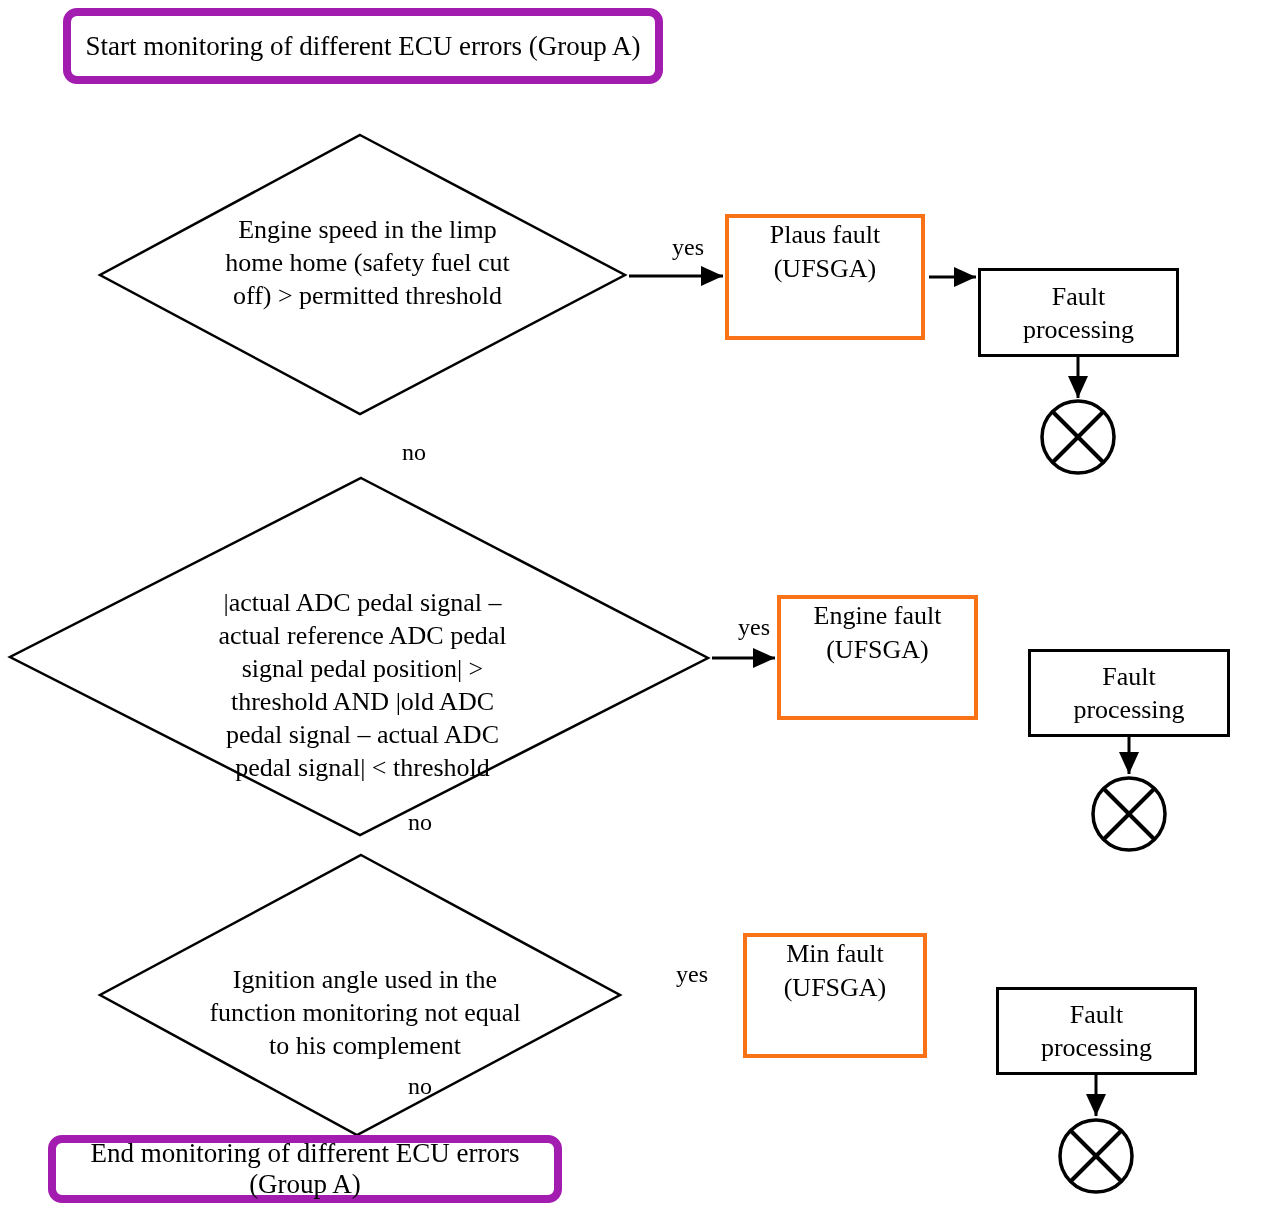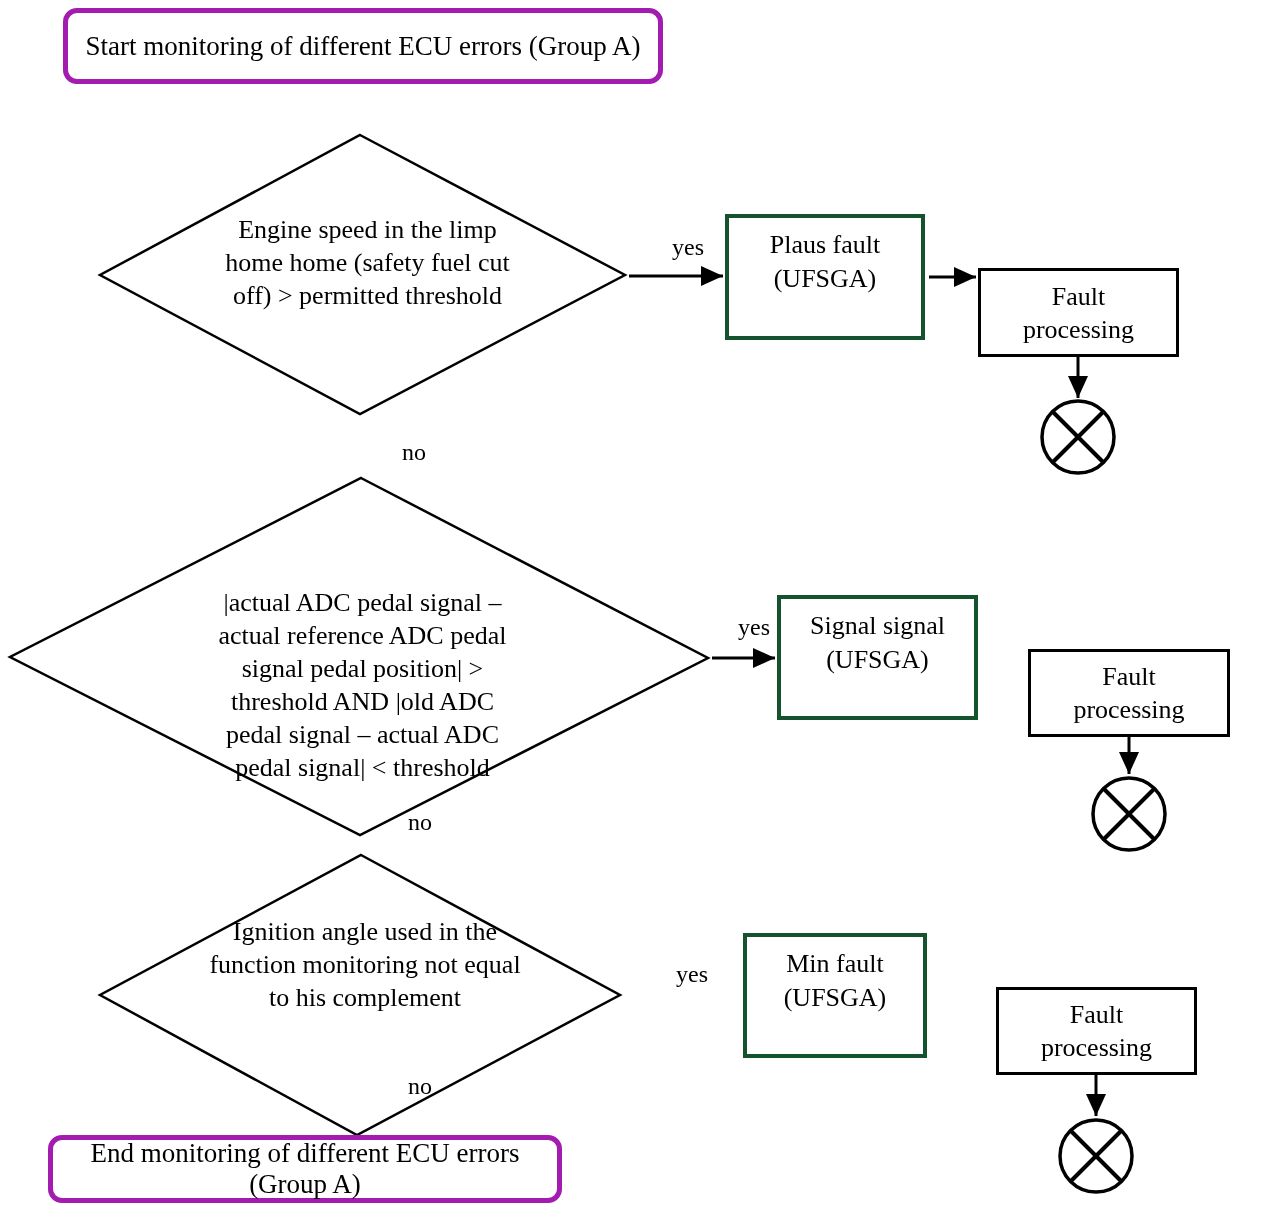--- a/index.html
+++ b/index.html
@@ -31,28 +31,27 @@
   .node {
     position: absolute;
     box-sizing: border-box;
     background: #ffffff;
     display: flex;
     align-items: center;
     justify-content: center;
     text-align: center;
   }
   .terminator {
-    border: 5px solid #a21caf;
+    border: 8px solid #a21caf;
     border-radius: 14px;
     font-size: 27px;
   }
   .fault-box {
-    border: 4px solid #14532d;
+    border: 4px solid #f97316;
     align-items: flex-start;
-    padding-top: 10px;
     font-size: 26px;
     line-height: 34px;
   }
   .proc-box {
     border: 3px solid #000000;
     font-size: 26px;
     line-height: 33px;
     margin-top: 36px;
   }
   .diamond-text {
@@ -116,37 +115,37 @@
 
   <div class="label diamond-text" style="left:215px; top:213px; width:305px;">Engine speed in the limp
 home home (safety fuel cut
 off) &gt; permitted threshold</div>
   <div class="label diamond-text" style="left:190px; top:586px; width:345px;">|actual ADC pedal signal –
 actual reference ADC pedal
 signal pedal position| &gt;
 threshold AND |old ADC
 pedal signal – actual ADC
 pedal signal| &lt; threshold</div>
-  <div class="label diamond-text" style="left:200px; top:915px; width:330px;">Ignition angle used in the
+  <div class="label diamond-text" style="left:200px; top:963px; width:330px;">Ignition angle used in the
 function monitoring not equal
 to his complement</div>
 
   <div class="label branch-label" style="left:644px; top:233px;">yes</div>
   <div class="label branch-label" style="left:366px; top:438px;">no</div>
   <div class="label branch-label" style="left:710px; top:613px;">yes</div>
   <div class="label branch-label" style="left:372px; top:808px;">no</div>
   <div class="label branch-label" style="left:648px; top:960px;">yes</div>
   <div class="label branch-label" style="left:372px; top:1072px;">no</div>
 
   <div class="node fault-box" style="left:725px; top:214px; width:200px; height:126px;">
     <span style="white-space:pre-line;">Plaus fault
 (UFSGA)</span>
   </div>
   <div class="node fault-box" style="left:777px; top:595px; width:201px; height:125px;">
-    <span style="white-space:pre-line;">Signal signal
+    <span style="white-space:pre-line;">Engine fault
 (UFSGA)</span>
   </div>
   <div class="node fault-box" style="left:743px; top:933px; width:184px; height:125px;">
     <span style="white-space:pre-line;">Min fault
 (UFSGA)</span>
   </div>
 
   <div class="node proc-box" style="left:978px; top:232px; width:201px; height:89px;">
     <span style="white-space:pre-line;">Fault
 processing</span>

